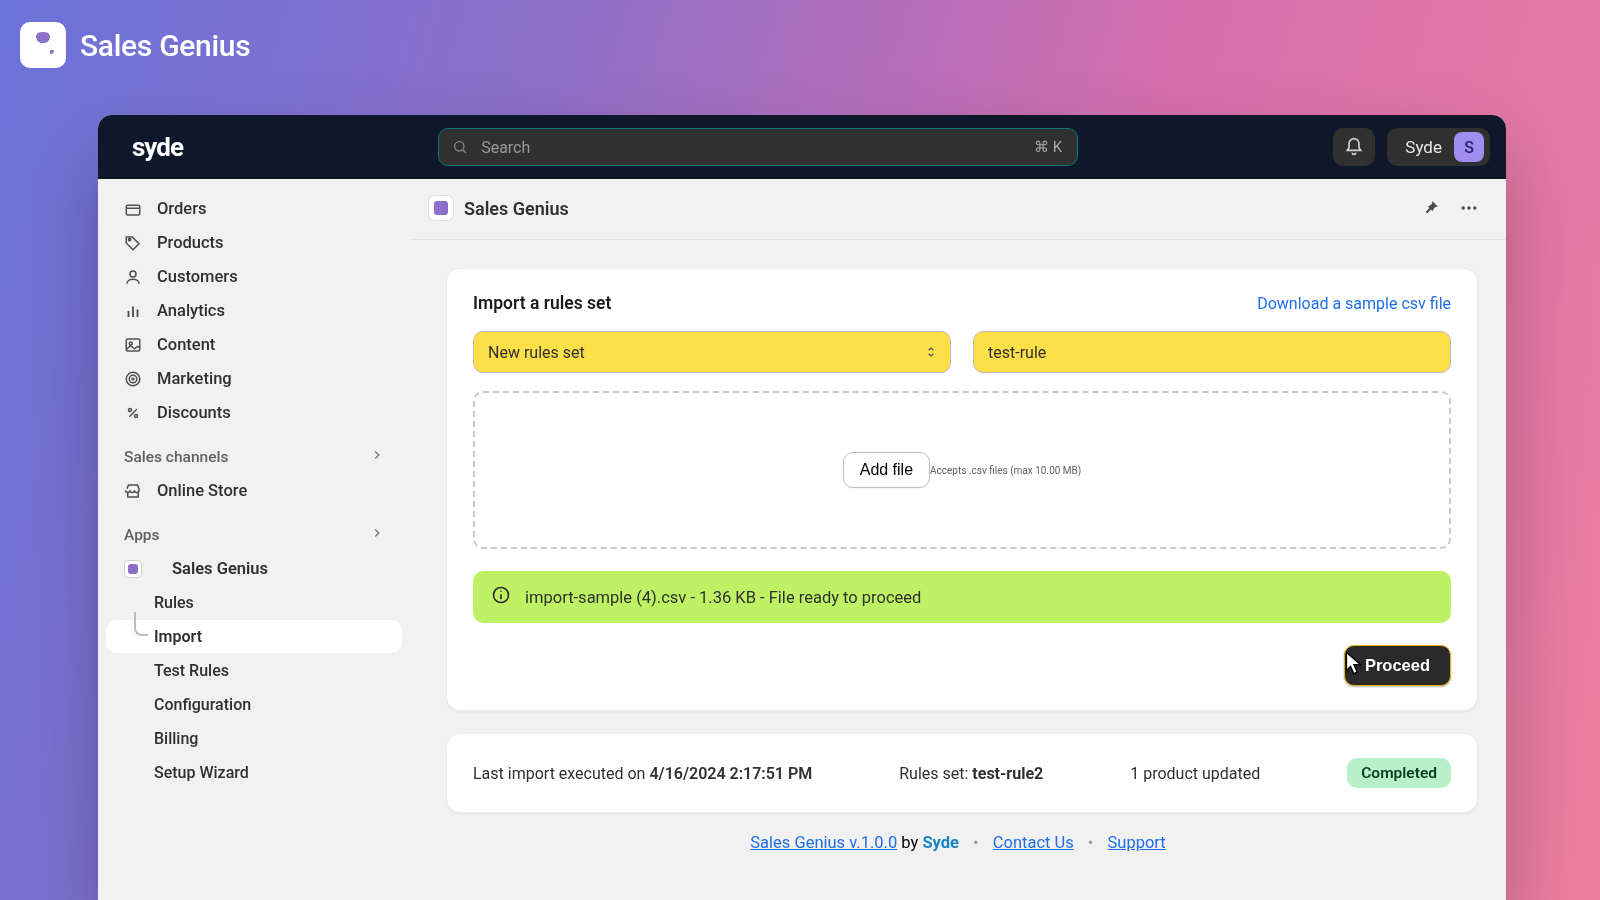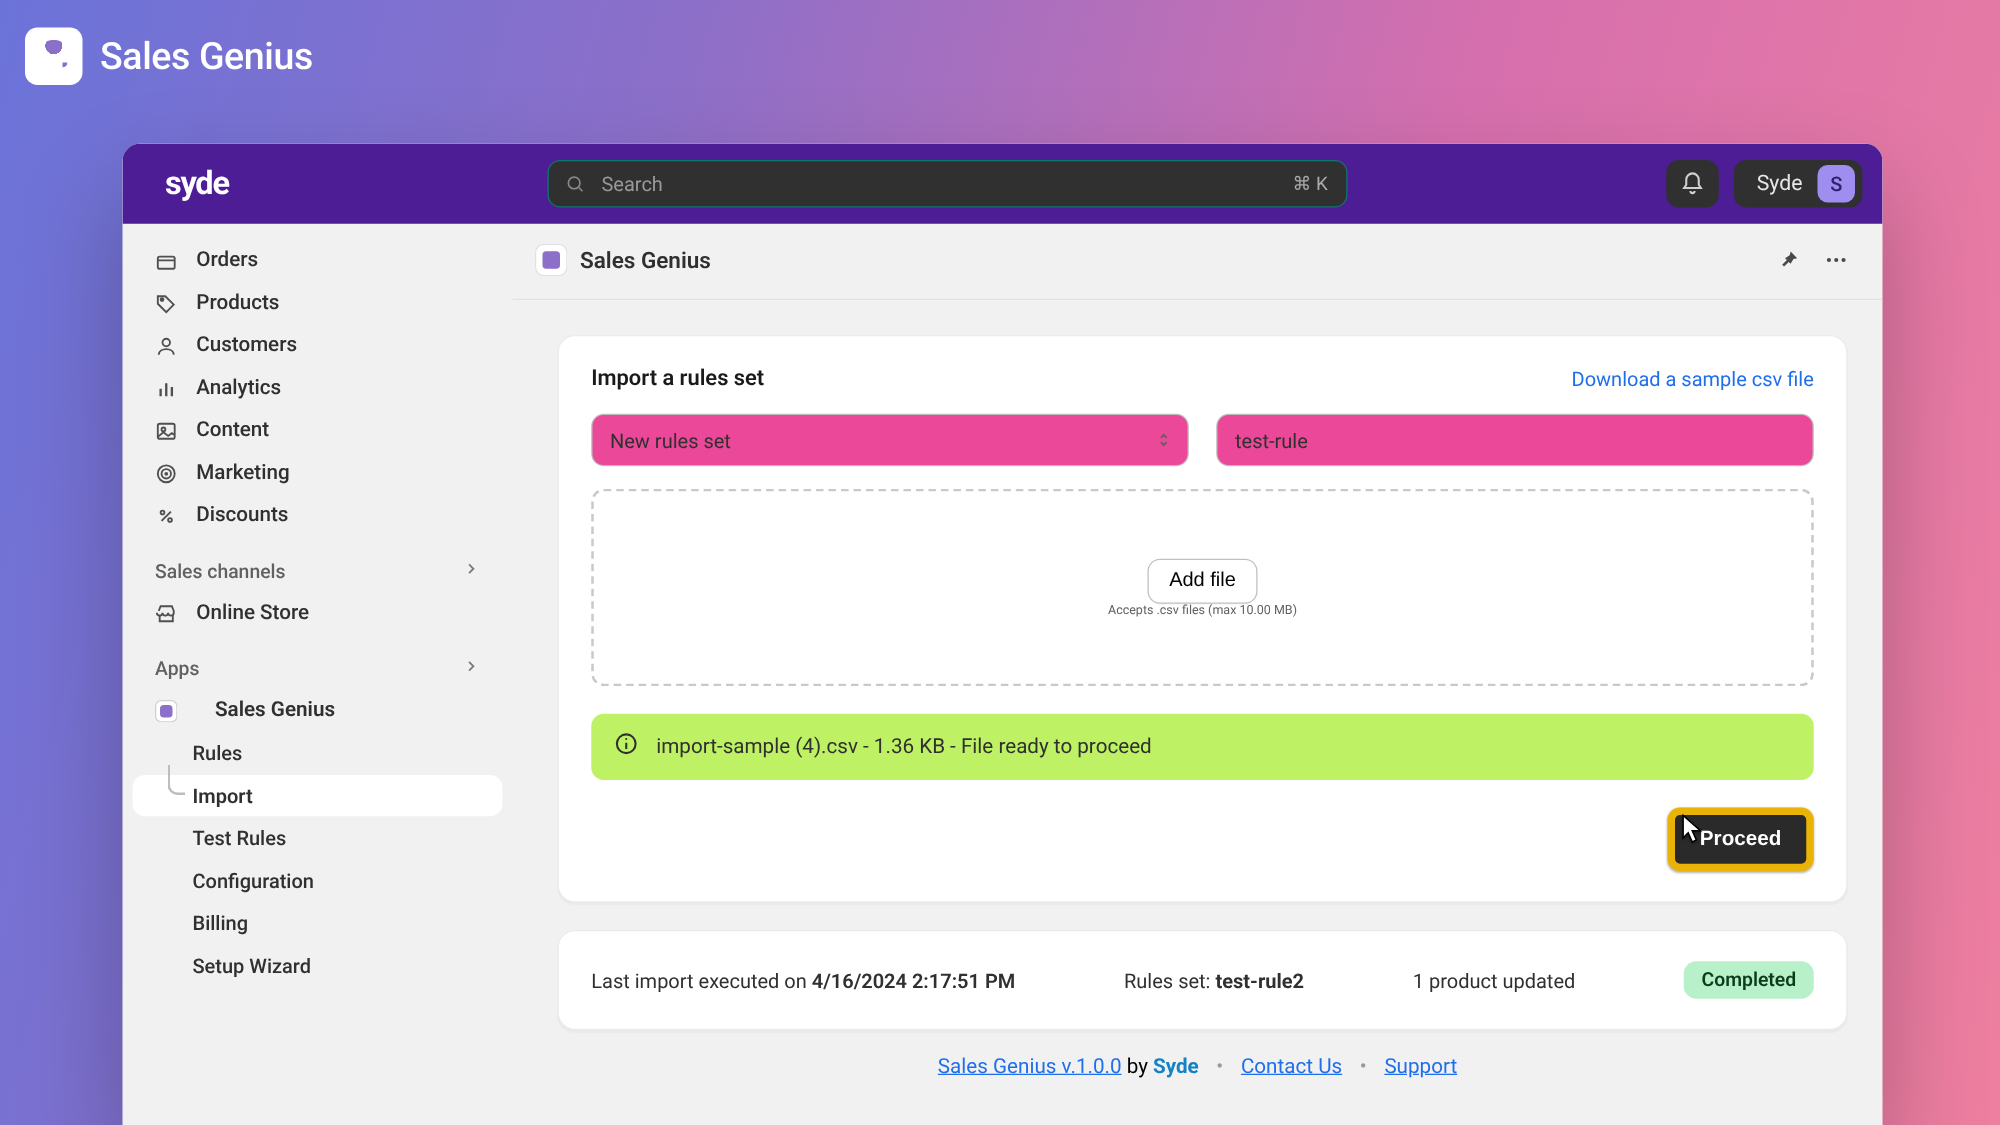--- a/index.html
+++ b/index.html
@@ -19,21 +19,21 @@
       background-position: center top, 18px 18px;
       background-repeat: no-repeat;
       border-radius: 10px 10px 4px 4px;
     }
     .outer-app-name { color: #fff; font-size: 30px; font-weight: 500; letter-spacing: -0.3px; }
     
     .window { position: absolute; top: 115px; left: 98px; width: 1408px; height: 785px;
       border-radius: 14px 14px 0 0; overflow: hidden; background: #f1f1f1;
       box-shadow: 0 40px 80px rgba(0,0,0,.25);
     }
-    .topbar { height: 64px; background: #4c1d95; display: flex; align-items: center; padding: 0 16px; }
+    .topbar { height: 64px; background: #0f172a; display: flex; align-items: center; padding: 0 16px; }
     .brand { color: #fff; font-size: 26px; font-weight: 700; letter-spacing: -1px; margin-left: 18px; }
     .search-wrap { flex: 0 0 auto; margin: 0 auto; position: relative; }
     .search { width: 640px; height: 38px; line-height:38px; text-align:left; background: #303030; border: 1px solid #0f766e;
       border-radius: 10px; padding: 0 56px 0 42px; color: #999; font-size: 16px; font-family: inherit; }
     .search-icon { position: absolute; top: 11px; left: 14px; width: 16px; height: 16px; }
     .search-icon svg { stroke: #888; }
     .kbd { position: absolute; top: 10px; right: 16px; color: #aaa; font-size: 15px; }
     .top-right { display: flex; align-items: center; gap: 12px; }
     .bell { width: 42px; height: 38px; display:flex; align-items:center; justify-content:center;
       background: #303030; border-radius: 10px; }
@@ -73,36 +73,36 @@
     
     .card { background:#fff; border-radius:14px; margin: 28px 28px 0 36px; padding: 24px 26px;
       box-shadow: 0 2px 1px rgba(0,0,0,.03); border: 1px solid #ebebeb; }
     .card-head { display:flex; align-items:center; justify-content:space-between; margin-bottom:18px; }
     .card-title { font-size:17.5px; font-weight:650; color:#1a1a1a; }
     .link { color:#1f6feb; font-size:16px; }
     .row { display:flex; gap:22px; }
     .select, .text-input {
       flex:1; height:42px; border:1px solid #bcbcbc; border-radius:10px;
       padding: 0 14px; font-size:16px; display:flex; align-items:center; color:#303030; position:relative;
-      font-family:inherit; background:#ec4899;
+      font-family:inherit; background:#fde047;
     }
     .text-input { color:#303030; }
     .select-arrows { position:absolute; right:12px; top:10px; color:#6a6a6a; }
     .dropzone { margin-top:18px; border:2px dashed #c9c9c9; border-radius:10px; min-height:158px;
-      display:flex; flex-direction:column; align-items:center; justify-content:center; }
+      display:flex; flex-direction:row; align-items:center; justify-content:center; }
     .add-file-btn { padding: 8px 16px; border:1px solid #c0c0c0; border-radius:10px; background:#fff;
       font-size:16px; font-weight:500; box-shadow: 0 1px 0 rgba(0,0,0,.03);
     }
     .dz-hint { color:#616161; font-size:10px; }
     .banner { margin-top:22px; background:#bef264; border-radius:10px; padding: 14px 18px;
       display:flex; align-items:center; gap:14px; color:#303030; font-size:16.5px; }
     .banner svg { stroke:#303030; }
     .proceed-row { display:flex; justify-content:flex-end; margin-top:22px; }
     .proceed-btn { background:#2a2a2a; color:#fff; font-size:16.5px; font-weight:550;
-      padding: 10px 20px; border-radius:10px; box-shadow:0 1px 2px rgba(0,0,0,.3); border:6px solid #eab308; }
+      padding: 10px 20px; border-radius:10px; box-shadow:0 1px 2px rgba(0,0,0,.3); border:1px solid #eab308; }
     
     .status-card { background:#fff; border-radius:14px; margin: 22px 28px 0 36px; padding: 24px 26px;
       display:flex; align-items:center; justify-content:space-between; border:1px solid #ebebeb;
       box-shadow: 0 2px 1px rgba(0,0,0,.03); }
     .status-left { color:#303030; font-size:16px; }
     .status-left b { font-weight:650; }
     .status-mid { color:#303030; font-size:16px; }
     .badge { background:#b7f0c9; color:#0b3d1d; font-weight:600; font-size:15.5px;
       padding:6px 14px; border-radius:10px; }
     .footer { text-align:center; margin-top:20px; font-size:16.5px; color:#303030; }

